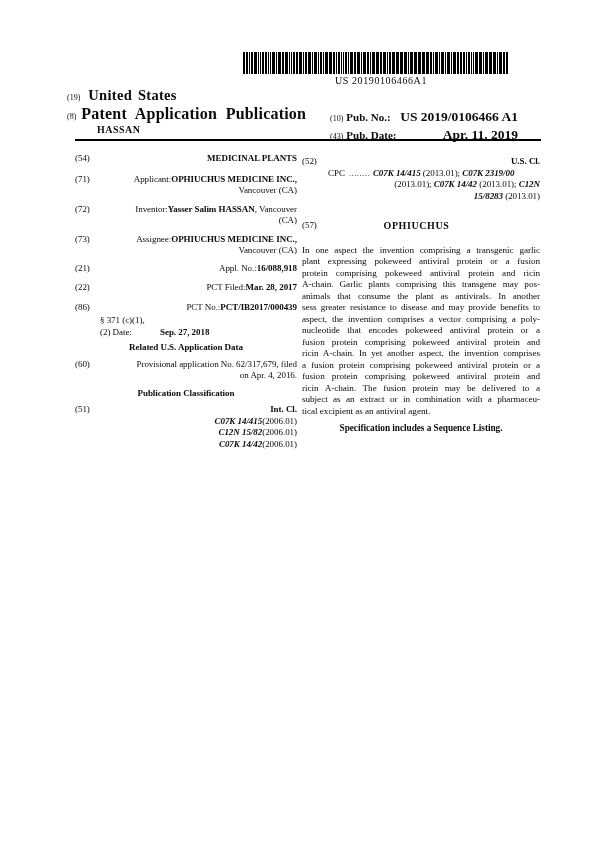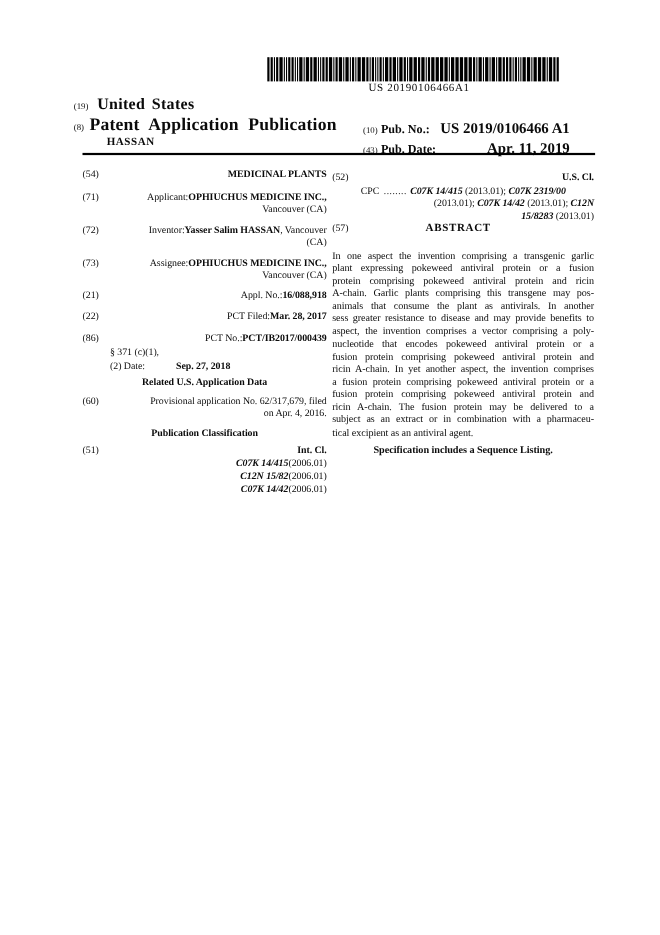--- a/index.html
+++ b/index.html
@@ -51,21 +51,21 @@
   .center-head { text-align:center; font-weight:bold; margin-bottom:5px; }
   .r-prov { margin-bottom:6px; }
   .cls { display:inline-block; width:78px; font-weight:bold; font-style:italic; }
 
   
   .cpc-block { margin-left:26px; }
   .cpc-l1 { white-space:nowrap; }
   .cpc-l1 .dots { font-size:8.5px; letter-spacing:.5px; margin:0 3px 0 4px; }
   .cpc-cont { text-align:right; }
   .bi { font-weight:bold; font-style:italic; }
-  .abs-head-row { display:flex; }
+  .abs-head-row { display:flex; margin-top:18px; }
   .abs-head { flex:1; text-align:center; font-weight:bold; font-size:10px;
               letter-spacing:.6px; margin-right:34px; }
   .abs-body { margin-top:13px; font-size:9.2px; line-height:11.5px; }
   .abs-line { text-align:justify; text-align-last:justify; }
   .abs-line.last { text-align-last:left; }
   .abs-footer { text-align:center; font-weight:bold; margin-top:6px; font-size:9.3px; }
 </style>
 </head>
 <body>
 
@@ -278,21 +278,21 @@
     <div class="cpc-block">
       <div class="cpc-l1">
         <span>CPC</span><span class="dots">........</span><span><span class="bi">C07K 14/415</span><span> (2013.01); </span><span class="bi">C07K 2319/00</span></span>
       </div>
     <div class="cpc-cont"><span>(2013.01); </span><span class="bi">C07K 14/42</span><span> (2013.01); </span><span class="bi">C12N</span></div>
         <div class="cpc-cont"><span class="bi">15/8283</span><span> (2013.01)</span></div>
       </div>
 
     <div class="abs-head-row">
       <span class="bcode">(57)</span>
-      <div class="abs-head">ABSTRACT</div>
+      <div class="abs-head">OPHIUCHUS</div>
     </div>
 
     <div class="abs-body">
         <div class="abs-line">In one aspect the invention comprising a transgenic garlic</div>
         <div class="abs-line">plant expressing pokeweed antiviral protein or a fusion</div>
         <div class="abs-line">protein comprising pokeweed antiviral protein and ricin</div>
         <div class="abs-line">A-chain. Garlic plants comprising this transgene may pos-</div>
         <div class="abs-line">animals that consume the plant as antivirals. In another</div>
         <div class="abs-line">sess greater resistance to disease and may provide benefits to</div>
         <div class="abs-line">aspect, the invention comprises a vector comprising a poly-</div>

